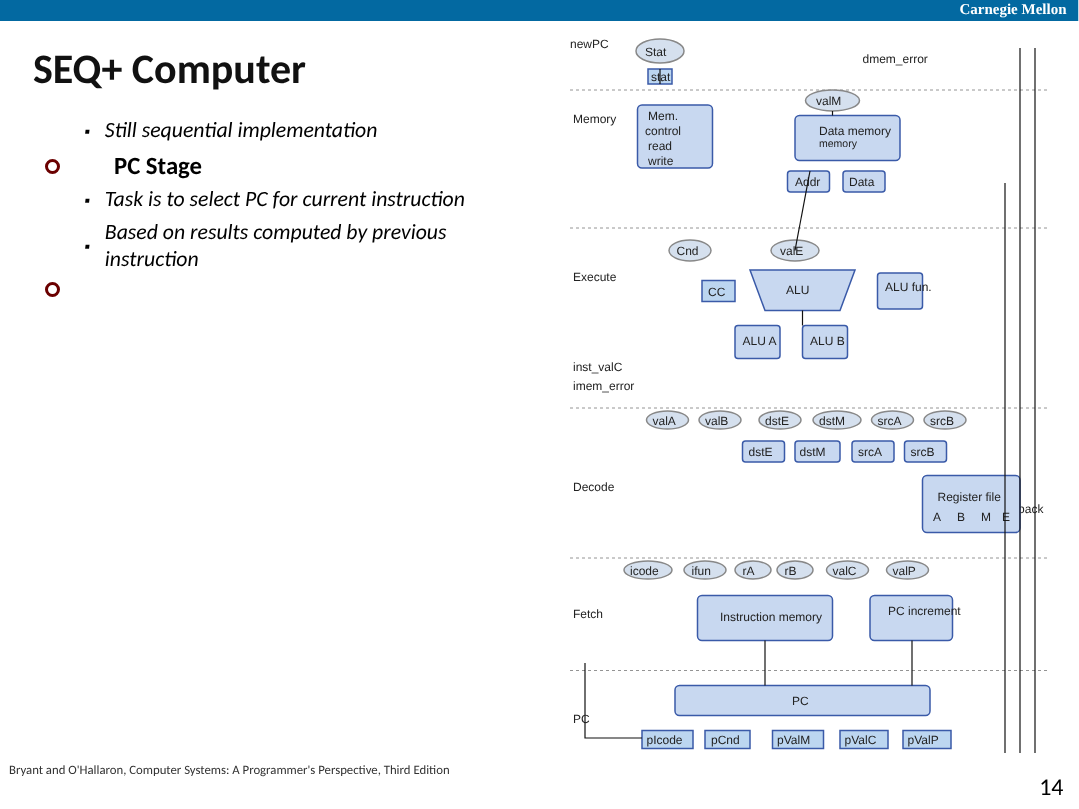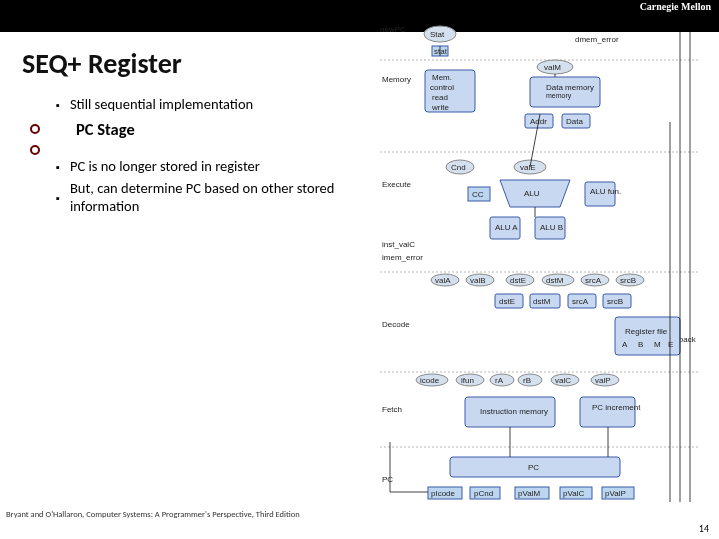--- a/index.html
+++ b/index.html
@@ -1,69 +1,69 @@
 <!DOCTYPE html>
 <html><head>
 <meta charset="utf-8">
 <style>
   * { margin: 0; padding: 0; box-sizing: border-box; }
   body { width: 719px; height: 539px; font-family: Calibri, Arial, sans-serif; background: #fff; position: relative; overflow: hidden; }
-  .topbar { height: 32px; background: #000000; position: relative; }
+  .topbar { height: 14px; background: #0369a1; position: relative; }
   .cmu { position: absolute; right: 8px; top: 1px; font: bold 10px "Times New Roman", serif; color: #fff; }
   .title { font: bold 28px Calibri, Arial, sans-serif; color: #111; margin: 14px 0 14px 22px; }
   .content { margin-left: 56px; width: 300px; }
   .sub { list-style: none; margin: 0 0 6px 0; }
-  .sub li { display: flex; align-items: center; margin-bottom: 4px; font-size: 14.5px; line-height: 1.25; }
+  .sub li { display: flex; align-items: center; margin-bottom: 4px; font-size: 14.5px; line-height: 1.25; font-style: italic; }
   .sub li::before { content: "\25AA"; font-size: 11px; color: #000; margin-right: 10px; margin-top: 3px; flex-shrink: 0; }
   .h2wrap { display: flex; align-items: center; margin: 6px 0 2px -26px; }
   .circ { width: 10px; height: 10px; border: 2px solid #6b0000; border-radius: 50%; margin-right: 14px; flex-shrink: 0; }
   .h2 { font: bold 16.5px Calibri, Arial, sans-serif; padding-left: 22px; }
   .footer { position: absolute; bottom: 20px; left: 6px; font-size: 8.5px; color: #333; }
-  .pagenum { position: absolute; bottom: 4px; right: 10px; font-size: 10px; }
+  .pagenum { position: absolute; bottom: 4px; right: 10px; font-size: 16px; }
   .diagram { position: absolute; top: 22px; left: 380px; width: 335px; height: 490px; }
   .diagram text { font: 8px Arial; fill: #222; }
   .stage { font: 10px Arial; fill: #000; }
   .blk { fill: #c8d8f0; stroke: #3a5aa8; stroke-width: 1; }
   .reg { fill: #bcd6f0; stroke: #3a5aa8; stroke-width: 1; }
   .oval { fill: #d5e0ee; stroke: #888; stroke-width: 1; }
   .wire { stroke: #111; stroke-width: 0.8; fill: none; }
   .dash { stroke: #888; stroke-width: 0.6; stroke-dasharray: 2 2; fill: none; }
 </style>
 </head>
 <body>
 
 <div class="topbar">
   <span class="cmu">Carnegie Mellon</span>
 </div>
 
-<h1 class="title">SEQ+ Register</h1>
+<h1 class="title">SEQ+ Computer</h1>
 
 <div class="content">
   <ul class="sub">
     <li>
         <span>Still sequential implementation</span>
       </li>
   </ul>
 
   <div class="h2wrap">
     <span class="circ"></span>
     <span class="h2">PC Stage</span>
   </div>
+  <ul class="sub">
+    <li>
+        <span>Task is to select PC for current instruction</span>
+      </li>
+    <li>
+        <span>Based on results computed by previous instruction</span>
+      </li>
+  </ul>
 
   <div class="h2wrap">
     <span class="circ"></span>
   </div>
-  <ul class="sub">
-    <li>
-        <span>PC is no longer stored in register</span>
-      </li>
-    <li>
-        <span>But, can determine PC based on other stored information</span>
-      </li>
-  </ul>
 </div>
 
 <div class="footer">Bryant and O'Hallaron, Computer Systems: A Programmer's Perspective, Third Edition</div>
 <div class="pagenum">14</div>
 
 <svg class="diagram" viewBox="0 0 335 490">
 
   <line class="dash" x1="0" y1="38" x2="320" y2="38"></line>
   <line class="dash" x1="0" y1="130" x2="320" y2="130"></line>
   <line class="dash" x1="0" y1="250" x2="320" y2="250"></line>

